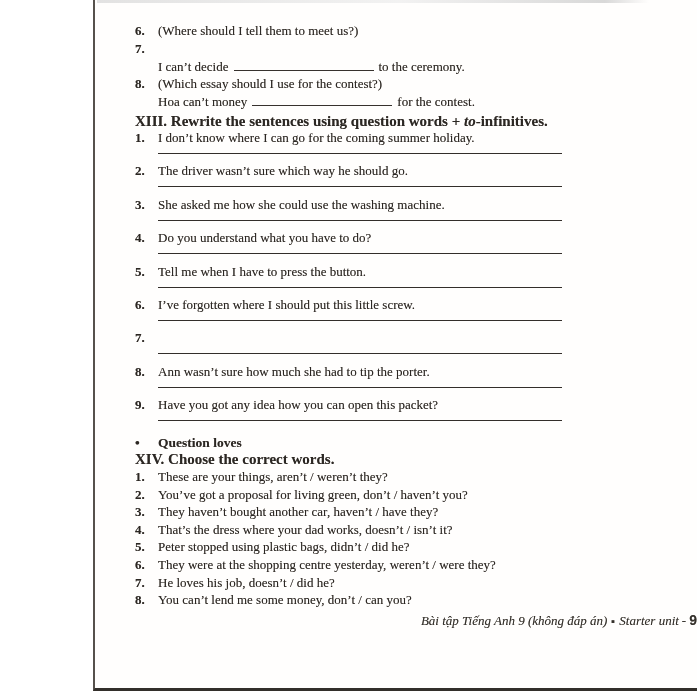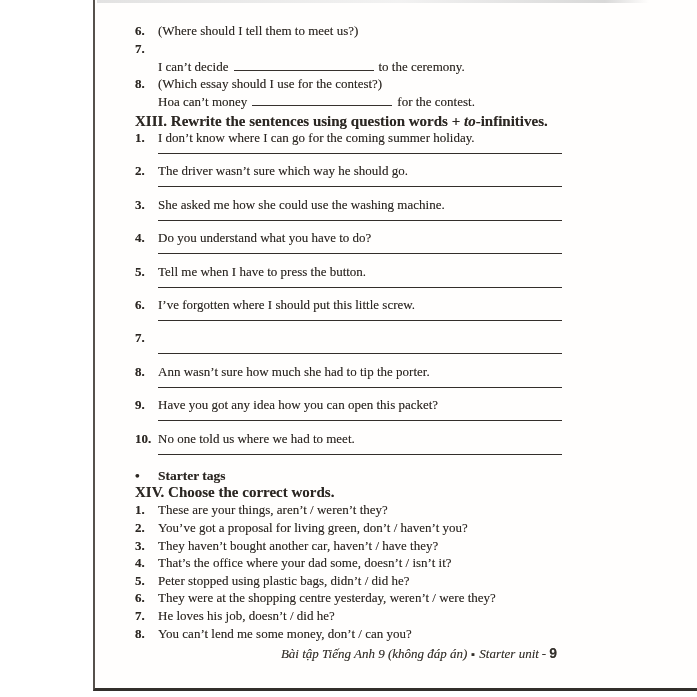--- a/index.html
+++ b/index.html
@@ -38,21 +38,21 @@
     border-bottom:1.7px solid #332e2a;
   }
   .bullet-row{margin-top:3px;line-height:17px;font-size:13.5px;}
   .bullet-row .num{font-weight:bold;}
   .bullet-row .txt{font-weight:bold;}
   .s14-heading{line-height:17.5px;}
   .s14 .row{line-height:17.6px;}
   .choices{font-weight:normal;}
   .footer{
     margin-top:3px;line-height:16px;font-size:13px;
-    text-align:right;padding-right:140px;font-style:italic;color:#33302b;
+    text-align:right;font-style:italic;color:#33302b;
   }
   .footer .sep{font-style:normal;margin:0 4px;font-size:11px;}
   .footer .dash{margin:0 3px;}
   .footer .pagenum{font-style:normal;font-weight:bold;font-size:14px;font-family:"Liberation Sans","DejaVu Sans",sans-serif;}
   .scan-soft{text-shadow:0 0 .4px rgba(70,60,50,.45);}
 </style>
 </head>
 <body>
 
 <div class="page scan-soft">
@@ -141,52 +141,45 @@
         </div>
       <div class="ans-line"></div>
     </div>
     <div class="s13-item">
       <div class="row">
           <span class="num">9.</span>
           <span class="txt">Have you got any idea how you can open this packet?</span>
         </div>
       <div class="ans-line"></div>
     </div>
-    <div class="s13-item">
-      <div class="row">
-          <span class="num">10.</span>
-          <span class="txt">No one told us where we had to meet.</span>
-        </div>
-      <div class="ans-line"></div>
-    </div>
   </section>
 
   <div class="row bullet-row">
     <span class="num">•</span>
-    <span class="txt">Starter tags</span>
+    <span class="txt">Question loves</span>
   </div>
 
   <section class="s14">
     <div class="heading s14-heading">XIV. Choose the correct words.</div>
 
     <div class="row">
       <span class="num">1.</span>
       <span class="txt"><span>These are your things, </span><b class="choices">aren’t / weren’t</b><span> they?</span></span>
     </div>
     <div class="row">
       <span class="num">2.</span>
       <span class="txt"><span>You’ve got a proposal for living green, </span><b class="choices">don’t / haven’t</b><span> you?</span></span>
     </div>
     <div class="row">
       <span class="num">3.</span>
       <span class="txt"><span>They haven’t bought another car, </span><b class="choices">haven’t / have</b><span> they?</span></span>
     </div>
     <div class="row">
       <span class="num">4.</span>
-      <span class="txt"><span>That’s the office where your dad some, </span><b class="choices">doesn’t / isn’t</b><span> it?</span></span>
+      <span class="txt"><span>That’s the dress where your dad works, </span><b class="choices">doesn’t / isn’t</b><span> it?</span></span>
     </div>
     <div class="row">
       <span class="num">5.</span>
       <span class="txt"><span>Peter stopped using plastic bags, </span><b class="choices">didn’t / did</b><span> he?</span></span>
     </div>
     <div class="row">
       <span class="num">6.</span>
       <span class="txt"><span>They were at the shopping centre yesterday, </span><b class="choices">weren’t / were</b><span> they?</span></span>
     </div>
     <div class="row">

